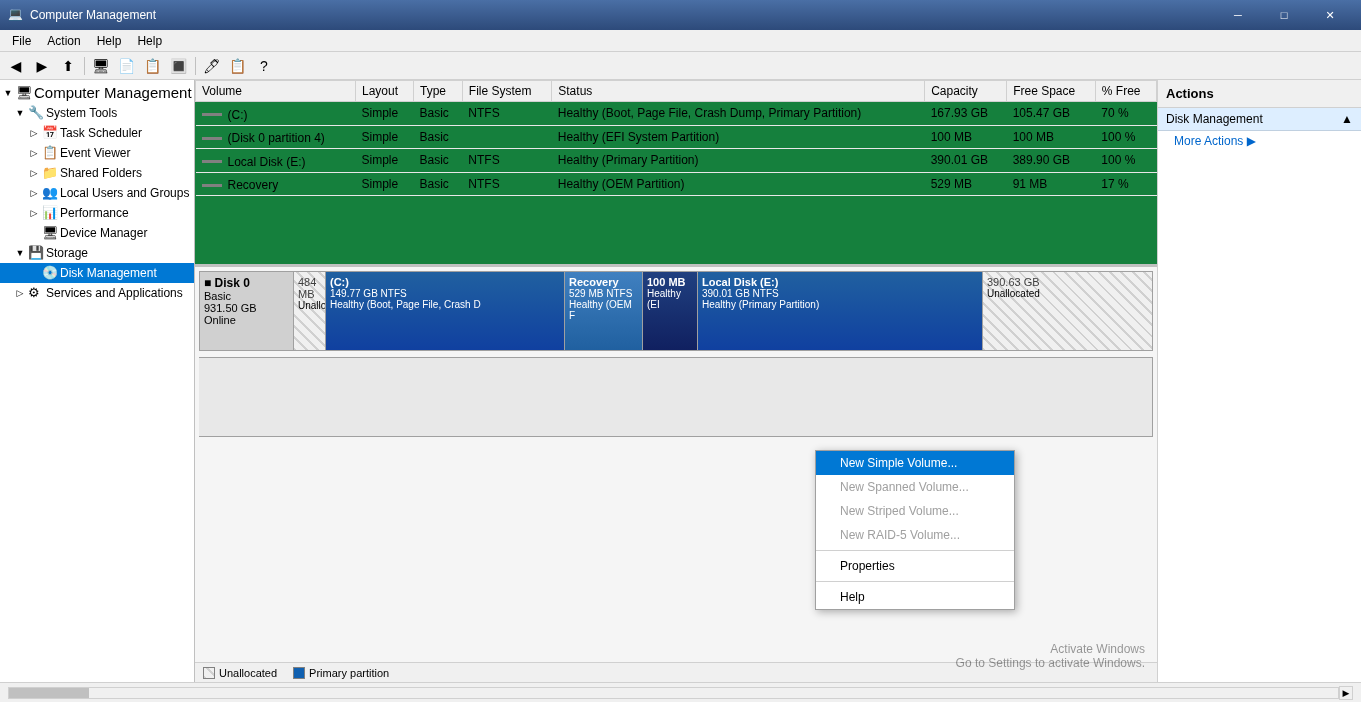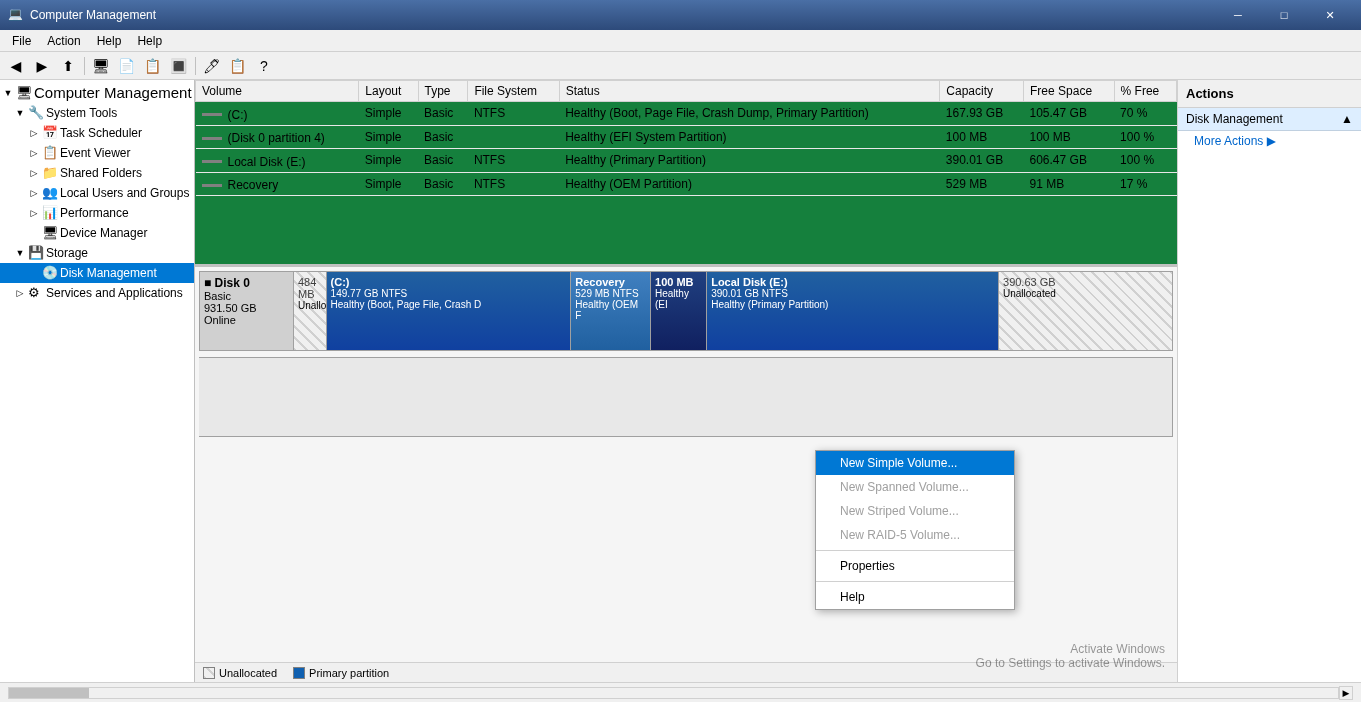--- a/index.html
+++ b/index.html
@@ -201,21 +201,21 @@
       align-items: center;
       padding: 0 8px;
       gap: 16px;
       font-size: 11px;
     }
     .legend-item { display: flex; align-items: center; gap: 4px; }
     .legend-box { width: 12px; height: 12px; border: 1px solid #808080; }
 
     
     .actions-panel {
-      width: 184px;
+      width: 204px;
       background: white;
       border-left: 1px solid #d0d0d0;
       display: flex;
       flex-direction: column;
     }
     .actions-header {
       background: #f0f0f0;
       padding: 6px 8px;
       font-weight: bold;
       font-size: 13px;
@@ -414,21 +414,21 @@
               <td>100 MB</td>
               <td>100 %</td>
             </tr>
             <tr>
               <td><span style="display:inline-flex;align-items:center;gap:4px;"><span style="display:inline-block;width:20px;height:3px;background:#808080;margin-right:2px;"></span>Local Disk (E:)</span></td>
               <td>Simple</td>
               <td>Basic</td>
               <td>NTFS</td>
               <td>Healthy (Primary Partition)</td>
               <td>390.01 GB</td>
-              <td>606.47 GB</td>
+              <td>389.90 GB</td>
               <td>100 %</td>
             </tr>
             <tr>
               <td><span style="display:inline-flex;align-items:center;gap:4px;"><span style="display:inline-block;width:20px;height:3px;background:#808080;margin-right:2px;"></span>Recovery</span></td>
               <td>Simple</td>
               <td>Basic</td>
               <td>NTFS</td>
               <td>Healthy (OEM Partition)</td>
               <td>529 MB</td>
               <td>91 MB</td>

